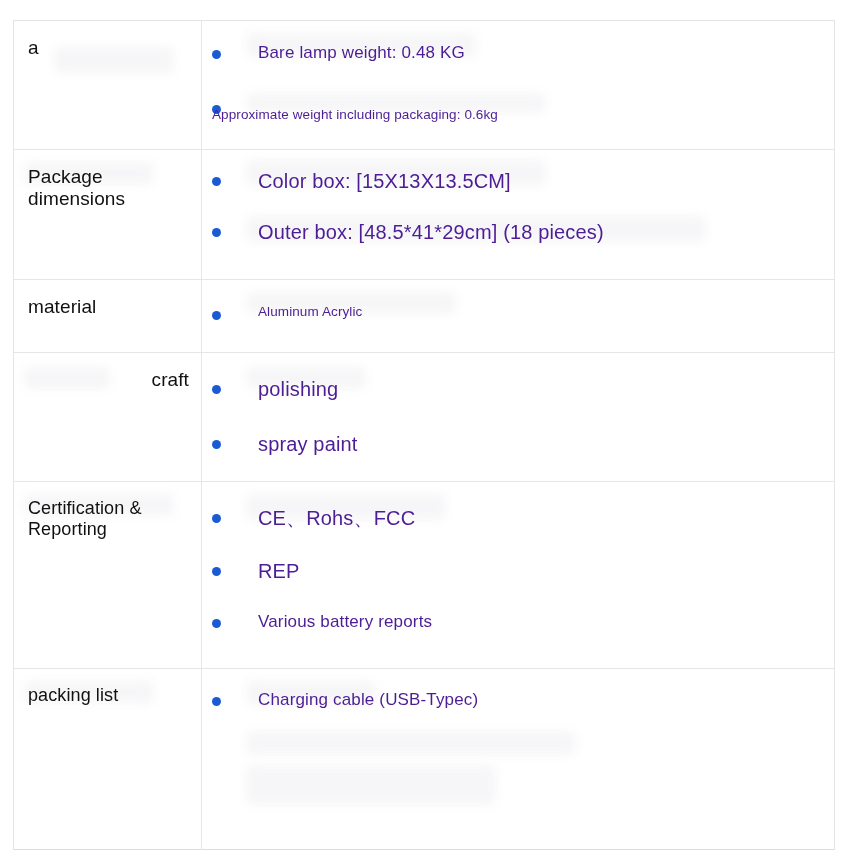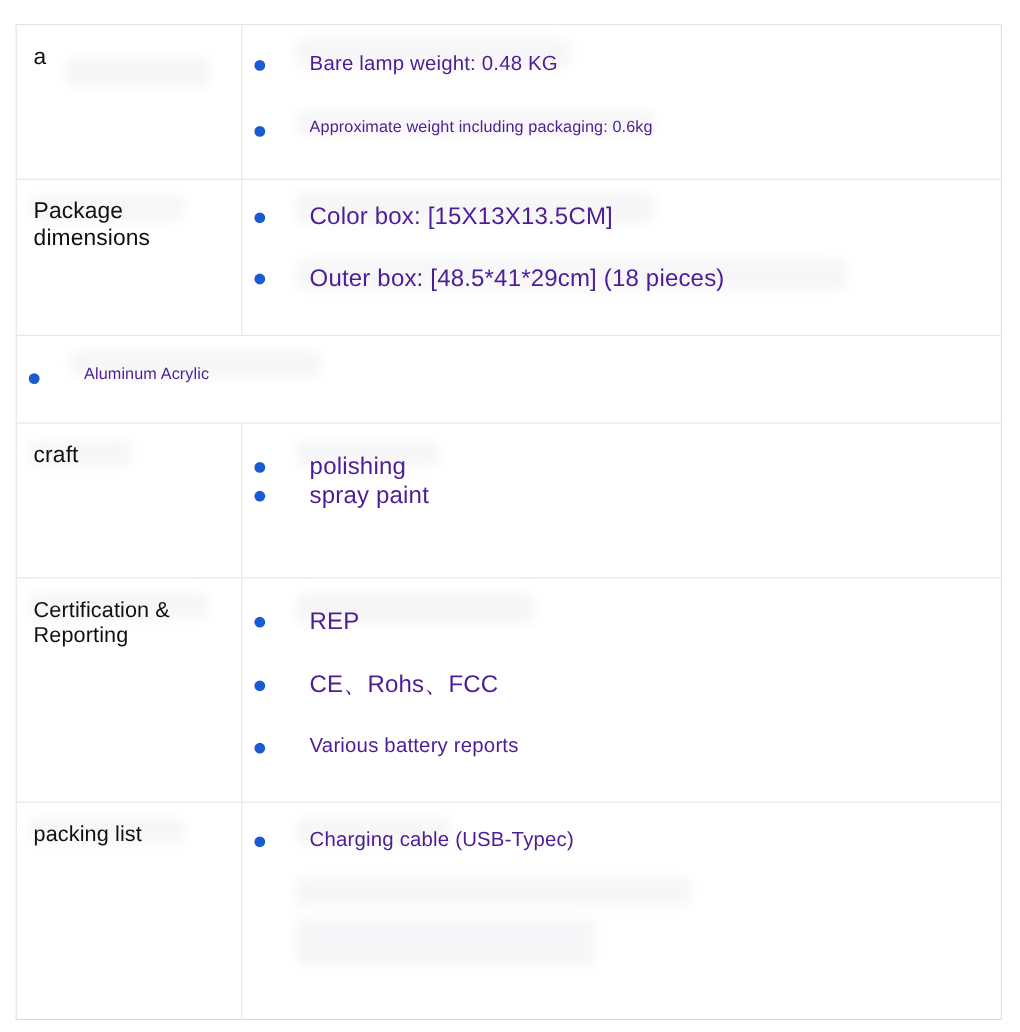--- a/index.html
+++ b/index.html
@@ -106,34 +106,34 @@
     opacity: 0.85;
     z-index: 1;
     pointer-events: none;
     border-radius: 6px;
   }
 
   
   #row-weight   { height: 129px; }
   #row-package  { height: 130px; }
   #row-material { height: 73px; }
-  #row-craft    { height: 129px; }
+  #row-craft    { height: 129px; text-align: right; }
   #row-cert     { height: 187px; }
   #row-packing  { height: 181px; }
 
   #row-weight .value-cell   { padding-top: 22px; }
-  #row-weight .bullet-line + .bullet-line { margin-top: 35px; }
+  #row-weight .bullet-line + .bullet-line { margin-top: 35px; flex-direction: column; }
 
   #row-package .value-cell  { padding-top: 20px; text-align: center; }
   #row-package .bullet-line + .bullet-line { margin-top: 27px; }
 
   #row-material .value-cell { padding-top: 24px; }
 
   #row-craft .value-cell    { padding-top: 25px; }
-  #row-craft .bullet-line + .bullet-line { }
+  #row-craft .bullet-line + .bullet-line { margin-top: 31px; }
 
   #row-cert .value-cell     { padding-top: 25px; }
   #row-cert .bullet-line + .bullet-line { margin-top: 29px; }
 
   #row-packing .value-cell  { padding-top: 21px; }
   #row-packing .bullet-line + .bullet-line { margin-top: 28px; }
 
   
   #row-packing .offset-up .bullet-text {
     position: relative;
@@ -183,20 +183,23 @@
       </div>
       <div class="bullet-line">
         <span class="bullet-dot"></span>
         <span class="bullet-spacer"></span>
         <span class="bullet-text big">Outer box: [48.5*41*29cm] (18 pieces)</span>
       </div>
     </div>
   </div>
 
   <div class="spec-row" id="row-material">
+    <div class="label-cell">
+      <div class="label-text">material</div>
+    </div>
     <div class="value-cell">
       <div class="smudge" style="left:44px; top:12px; width:210px; height:22px;"></div>
       <div class="bullet-line">
         <span class="bullet-dot"></span>
         <span class="bullet-spacer"></span>
         <span class="bullet-text small">Aluminum Acrylic</span>
       </div>
     </div>
   </div>
 
@@ -224,26 +227,26 @@
     <div class="label-cell">
       <div class="smudge" style="left:10px; top:12px; width:150px; height:22px;"></div>
       <div class="label-text sm">Certification &amp;
 Reporting</div>
     </div>
     <div class="value-cell">
       <div class="smudge" style="left:44px; top:12px; width:200px; height:26px;"></div>
       <div class="bullet-line">
         <span class="bullet-dot"></span>
         <span class="bullet-spacer"></span>
+        <span class="bullet-text big">CE、Rohs、FCC</span>
+      </div>
+      <div class="bullet-line">
+        <span class="bullet-dot"></span>
+        <span class="bullet-spacer"></span>
         <span class="bullet-text big">REP</span>
-      </div>
-      <div class="bullet-line">
-        <span class="bullet-dot"></span>
-        <span class="bullet-spacer"></span>
-        <span class="bullet-text big">CE、Rohs、FCC</span>
       </div>
       <div class="bullet-line">
         <span class="bullet-dot"></span>
         <span class="bullet-spacer"></span>
         <span class="bullet-text med">Various battery reports</span>
       </div>
     </div>
   </div>
 
   <div class="spec-row" id="row-packing">

